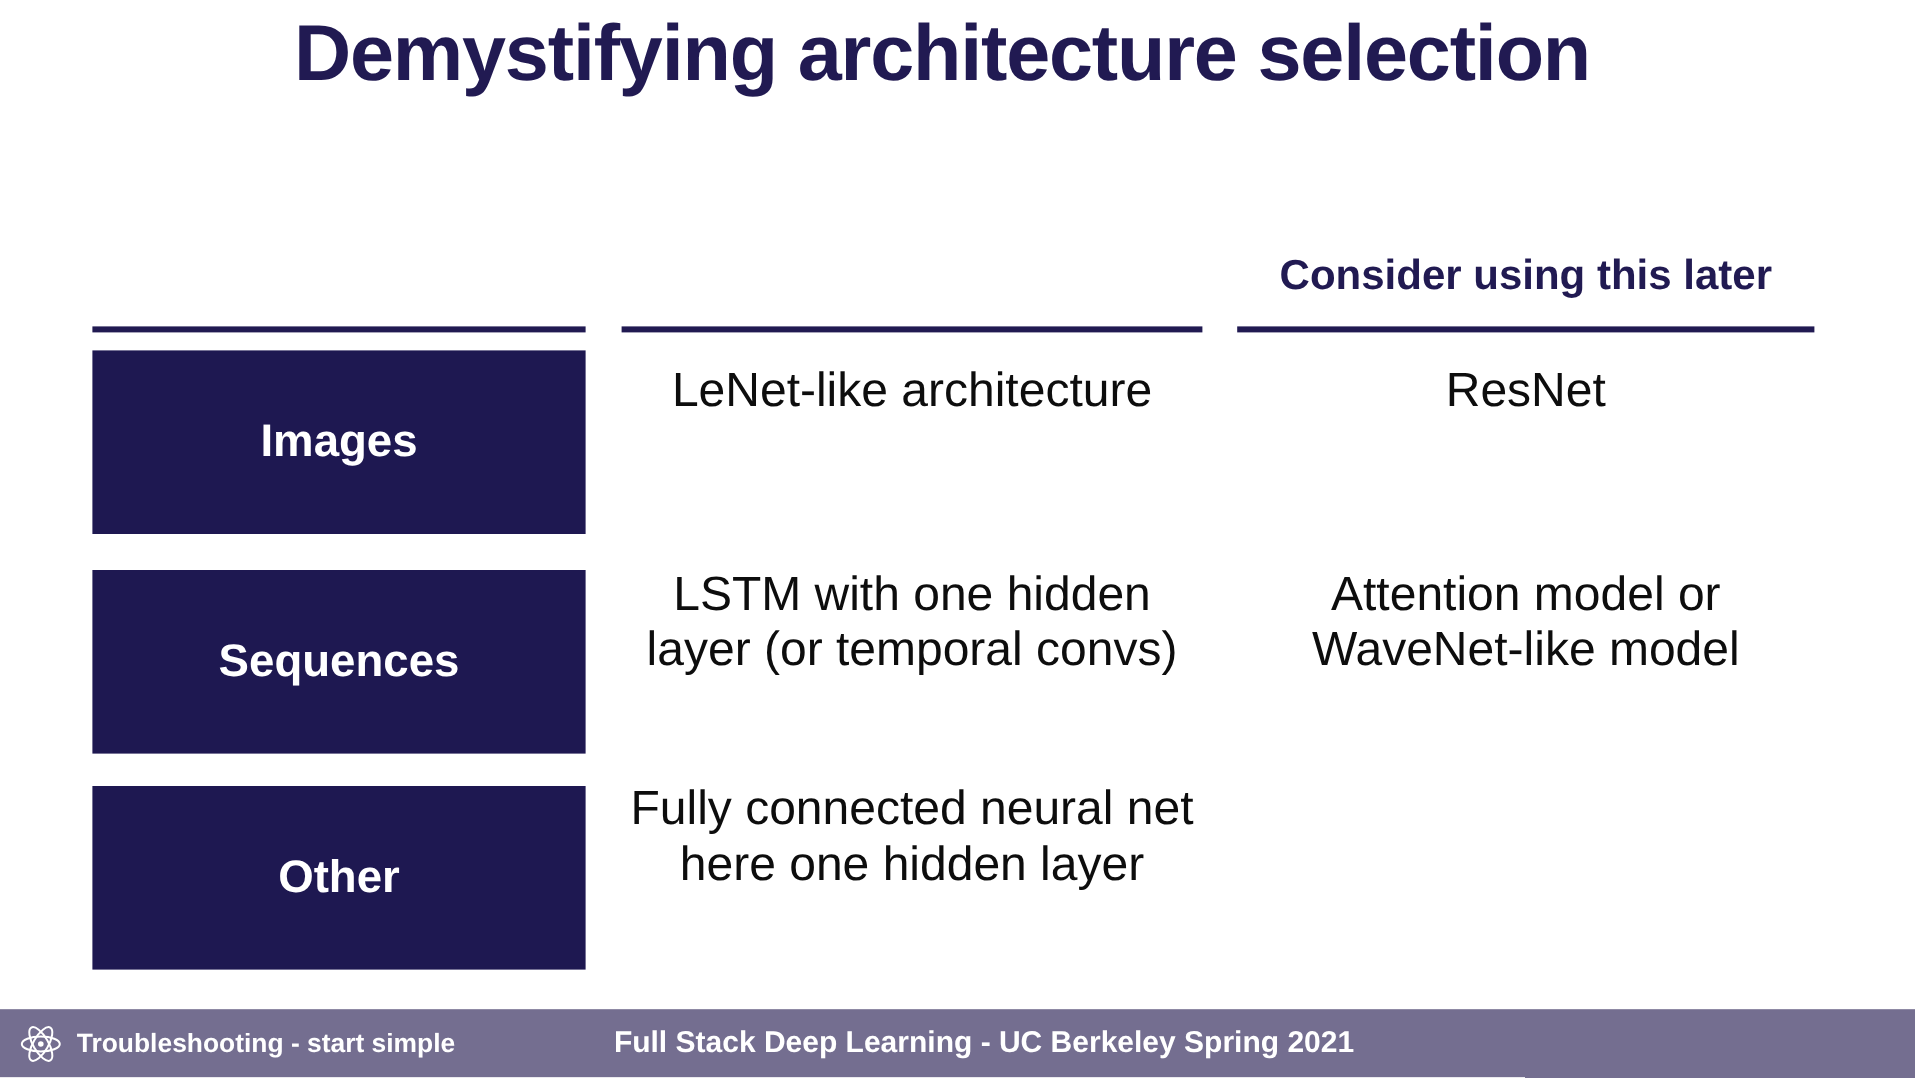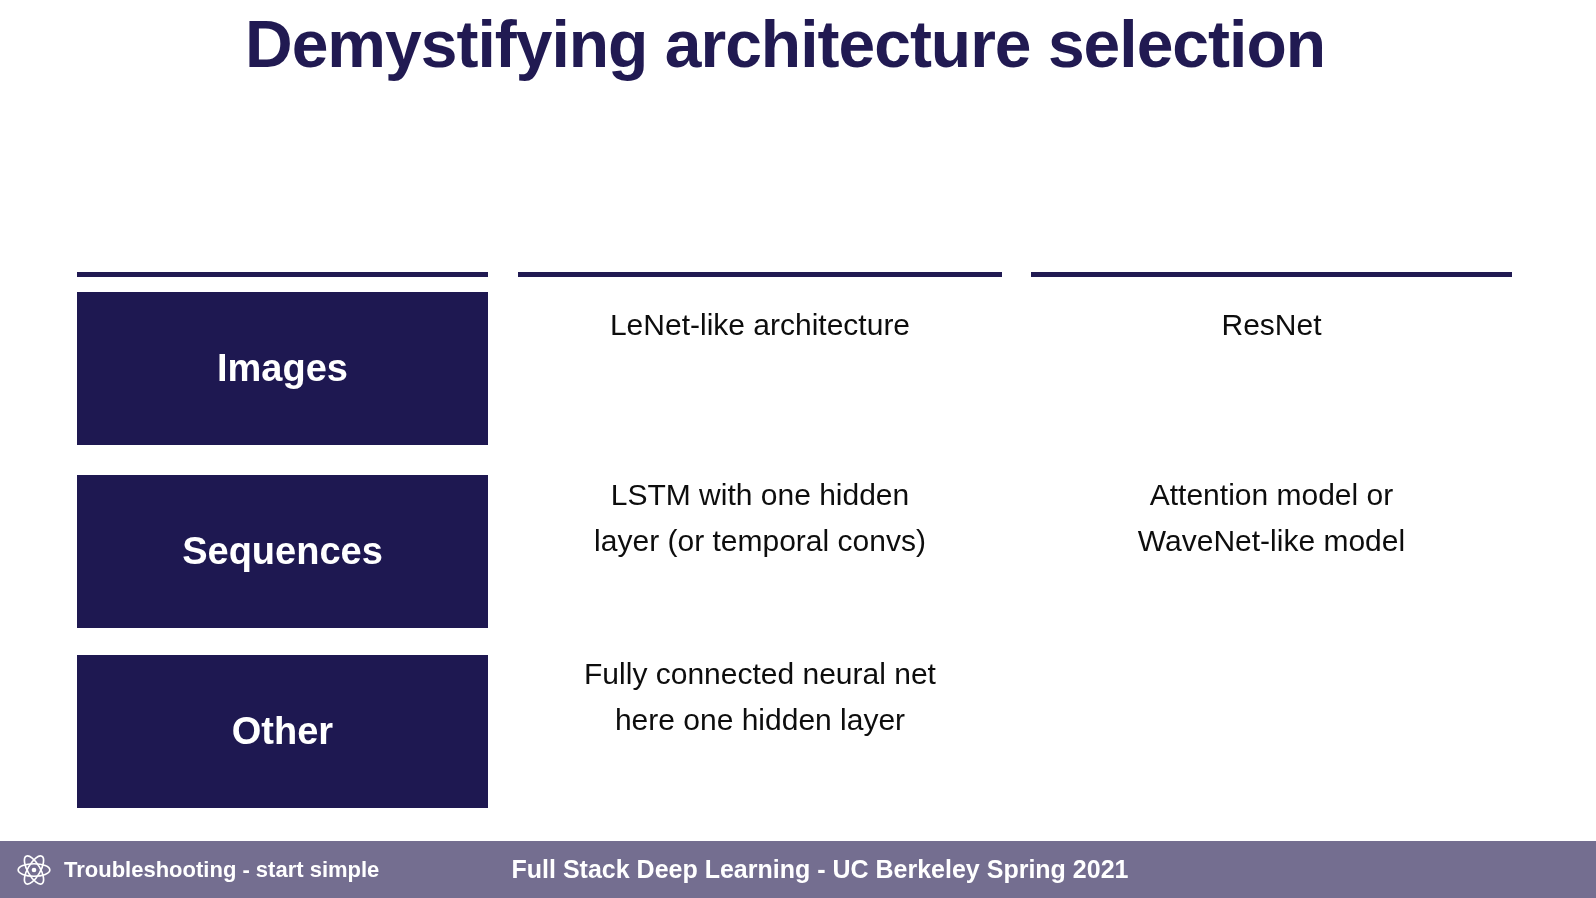--- a/index.html
+++ b/index.html
@@ -61,21 +61,21 @@
     color: #ffffff;
     font-size: 38px;
     font-weight: bold;
   }
   .label-row1 { top: 292px; }
   .label-row2 { top: 475px; }
   .label-row3 { top: 655px; }
   .cell {
     position: absolute;
     text-align: center;
-    font-size: 30px;
+    font-size: 40px;
     line-height: 46px;
     color: #0d0d0d;
     white-space: pre-line;
   }
   .col-start { left: 518px;  width: 484px; }
   .col-later { left: 1031px; width: 481px; }
   .cell-row1 { top: 302px; }
   .cell-row2 { top: 472px; }
   .cell-row3 { top: 651px; }
   .footer {
@@ -119,20 +119,21 @@
     z-index: 2;
   }
 </style>
 </head>
 <body>
 
 <div class="slide">
 
   <h1 class="title">Demystifying architecture selection</h1>
 
+  <div class="col-header col-header-2">Consider using this later</div>
 
   <div class="rule rule-1"></div>
   <div class="rule rule-2"></div>
   <div class="rule rule-3"></div>
 
   <div class="label-box label-row1">
     <span>Images</span>
   </div>
   <div class="cell col-start cell-row1">LeNet-like architecture</div>
   <div class="cell col-later cell-row1">ResNet</div>

